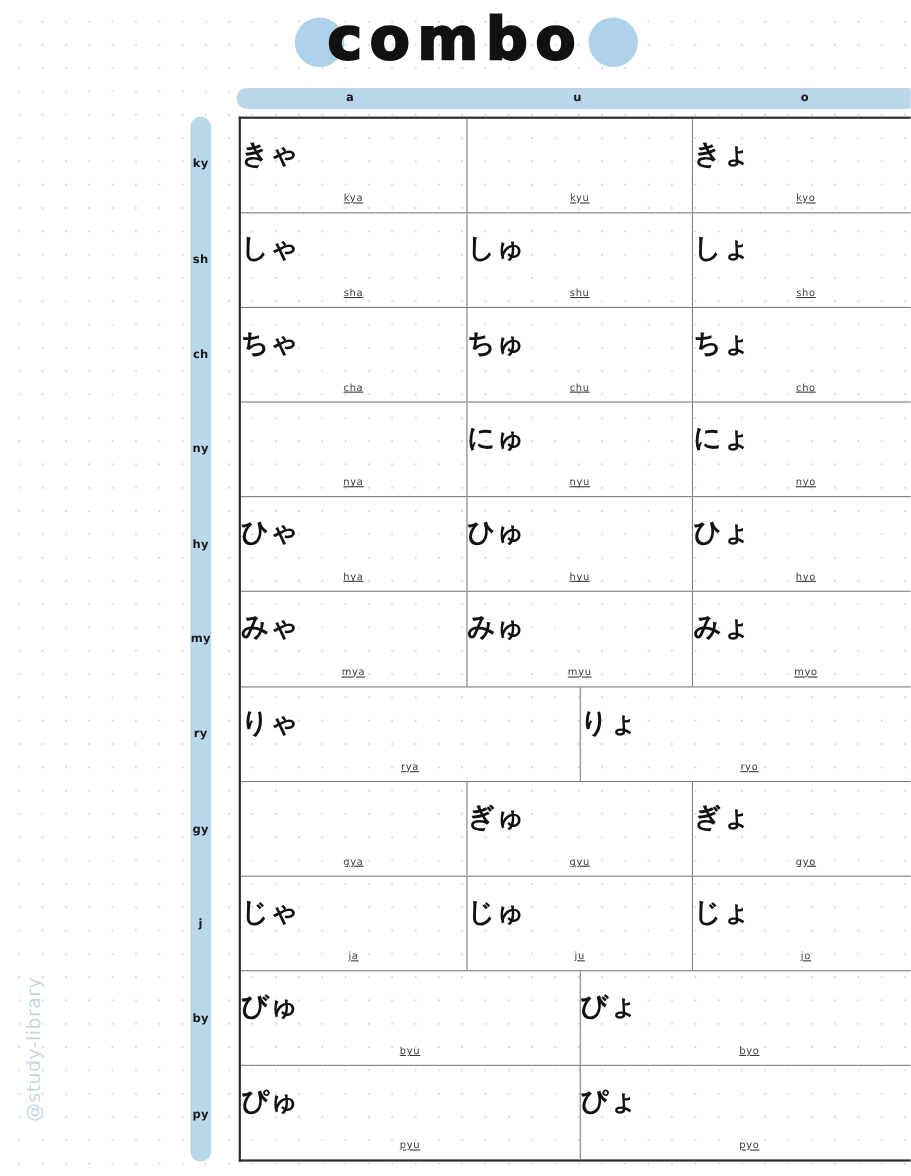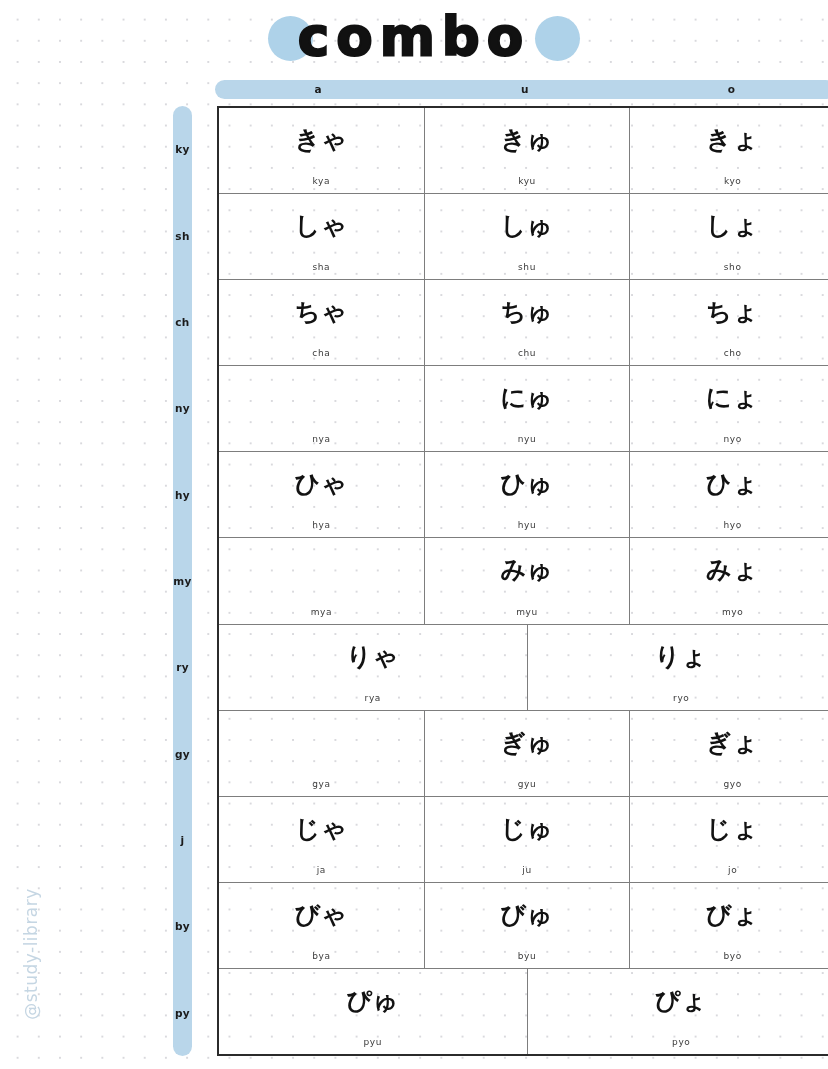--- a/index.html
+++ b/index.html
@@ -127,38 +127,38 @@
     border-right: 1px solid #7d7d7d;
     box-sizing: border-box;
   }
   .cell:last-child { border-right: none; }
 
   .kana {
     position: absolute;
     left: 0;
     top: 17px;
     width: 100%;
-    text-align: center;
     font-family: "DejaVu Sans", sans-serif;
     font-size: 25px;
     font-weight: bold;
     color: #121212;
     line-height: 30px;
     letter-spacing: 1px;
   }
   .romaji {
     position: absolute;
     left: 0;
     bottom: 7px;
     width: 100%;
     text-align: center;
     font-family: "DejaVu Sans", sans-serif;
     font-size: 9px;
     color: #3c3c3c;
     letter-spacing: 0.6px;
+    text-decoration: underline;
   }
 
   
   #watermark {
     position: absolute;
     left: -59px;
     top: 944px;
     width: 180px;
     text-align: center;
     transform: rotate(-90deg);
@@ -200,21 +200,20 @@
       <div class="row-label">py</div>
     </div>
 
   <div id="combo-table">
       <div class="table-row">
         <div class="cell">
           <div class="kana">きゃ</div>
           <div class="romaji">kya</div>
         </div>
         <div class="cell">
-          <div class="kana">きゅ</div>
           <div class="romaji">kyu</div>
         </div>
         <div class="cell">
           <div class="kana">きょ</div>
           <div class="romaji">kyo</div>
         </div>
       </div>
       <div class="table-row">
         <div class="cell">
           <div class="kana">しゃ</div>
@@ -265,20 +264,21 @@
           <div class="kana">ひゅ</div>
           <div class="romaji">hyu</div>
         </div>
         <div class="cell">
           <div class="kana">ひょ</div>
           <div class="romaji">hyo</div>
         </div>
       </div>
       <div class="table-row">
         <div class="cell">
+          <div class="kana">みゃ</div>
           <div class="romaji">mya</div>
         </div>
         <div class="cell">
           <div class="kana">みゅ</div>
           <div class="romaji">myu</div>
         </div>
         <div class="cell">
           <div class="kana">みょ</div>
           <div class="romaji">myo</div>
         </div>
@@ -315,24 +315,20 @@
           <div class="kana">じゅ</div>
           <div class="romaji">ju</div>
         </div>
         <div class="cell">
           <div class="kana">じょ</div>
           <div class="romaji">jo</div>
         </div>
       </div>
       <div class="table-row">
         <div class="cell">
-          <div class="kana">びゃ</div>
-          <div class="romaji">bya</div>
-        </div>
-        <div class="cell">
           <div class="kana">びゅ</div>
           <div class="romaji">byu</div>
         </div>
         <div class="cell">
           <div class="kana">びょ</div>
           <div class="romaji">byo</div>
         </div>
       </div>
       <div class="table-row">
         <div class="cell">

